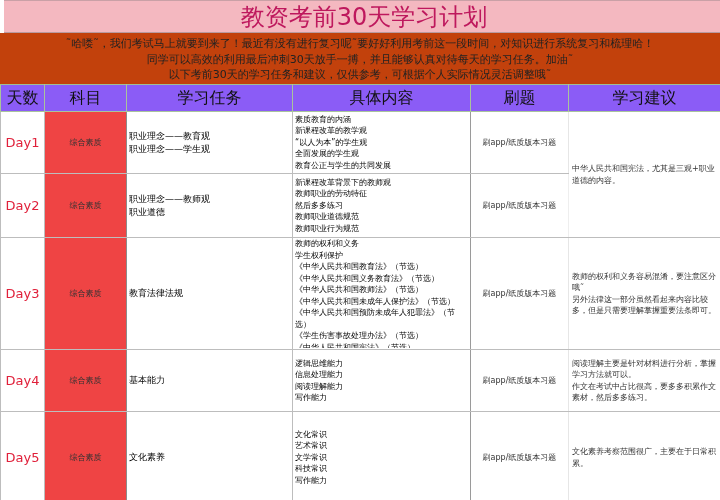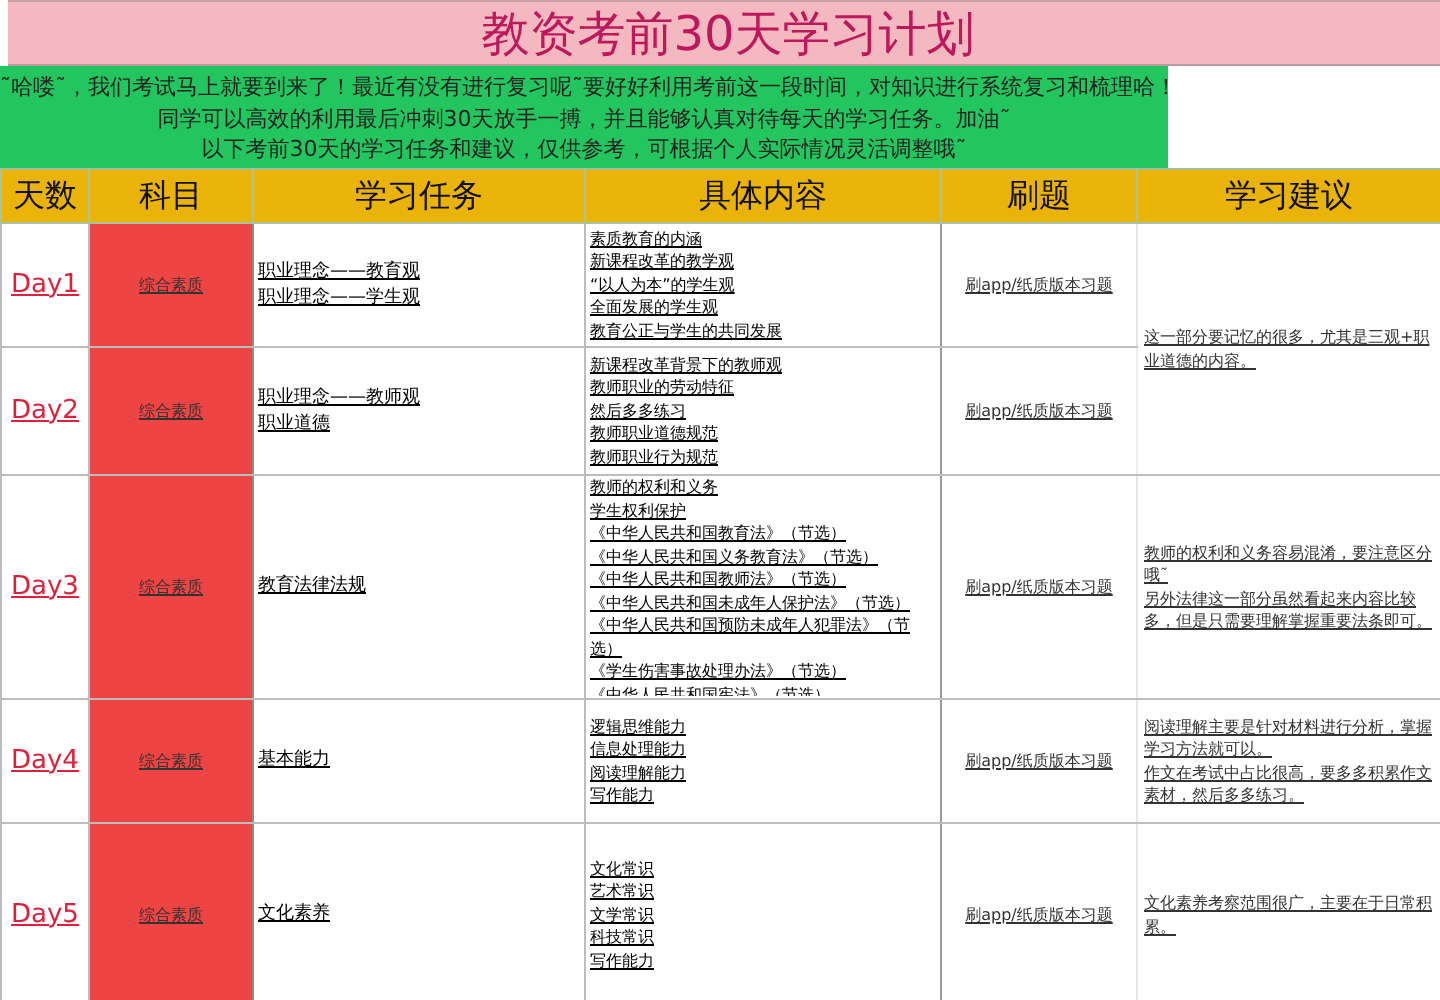--- a/index.html
+++ b/index.html
@@ -1,23 +1,23 @@
 <!DOCTYPE html>
 <html><head>
 <meta charset="utf-8">
 <style>
   html, body { margin:0; padding:0; }
   body { width:720px; height:500px; overflow:hidden; background:#ffffff; font-family:"DejaVu Sans", sans-serif; color:#000; }
   .sheet { position:relative; width:720px; height:500px; }
   .title { position:absolute; left:4px; top:0; width:720px; height:33px; background:#f4b8c0; border-top:1px solid #c9a0a6; border-bottom:1px solid #b99aa0; box-sizing:border-box; text-align:center; font-size:24px; line-height:32px; color:#be185d; }
-  .intro { position:absolute; left:0; top:33px; width:584px; height:51px; background:#22c55e; box-sizing:border-box; text-align:center; font-size:11px; line-height:15.5px; padding-top:3px; color:#222; }
+  .intro { position:absolute; left:0; top:33px; width:720px; height:51px; background:#c2410c; box-sizing:border-box; text-align:center; font-size:11px; line-height:15.5px; padding-top:3px; color:#222; }
   .intro div { white-space:nowrap; }
   table { position:absolute; left:0; top:84px; border-collapse:collapse; table-layout:fixed; width:720px; }
-  th { background:#eab308; font-weight:normal; font-size:16px; height:26px; padding:0; border:1px solid #a9c49c; border-top:1px solid #9fbf95; color:#111; }
-  td { border:1px solid #bdbdbd; padding:0 2px; vertical-align:middle; font-size:8px; line-height:11.5px;text-decoration:underline; }
+  th { background:#8b5cf6; font-weight:normal; font-size:16px; height:26px; padding:0; border:1px solid #a9c49c; border-top:1px solid #9fbf95; color:#111; }
+  td { border:1px solid #bdbdbd; padding:0 2px; vertical-align:middle; font-size:8px; line-height:11.5px; }
   td.day { color:#e0203a; text-align:center; font-size:13px; }
   td.subj { background:#ef4444; text-align:center; color:#333; border-left:1px solid #8c8c8c; border-right:1px solid #8c8c8c; }
   td.task { font-size:9px; line-height:12.5px; padding-left:2px; }
   td.content { font-size:8px; line-height:11.5px; padding-left:2px; border-left:1px solid #7a7a7a; border-right:1px solid #9a9a9a; }
   td.drill { text-align:center; color:#333; border-right:1px solid #e6e6e6; }
   td.advice { color:#333; font-size:8px; line-height:11.5px; padding-left:3px; padding-right:4px; border-left:1px solid #eeeeee; }
   .line { display:block; white-space:nowrap; }
   .wrap { display:block; }
   .clip { overflow:hidden; }
 </style>
@@ -62,21 +62,21 @@
         </td>
         <td class="content">
           <span class="line">素质教育的内涵</span>
           <span class="line">新课程改革的教学观</span>
           <span class="line">“以人为本”的学生观</span>
           <span class="line">全面发展的学生观</span>
           <span class="line">教育公正与学生的共同发展</span>
         </td>
         <td class="drill">刷app/纸质版本习题</td>
         <td class="advice" rowspan="2">
-          <span class="wrap">这一部分要记忆的很多，尤其是三观+职业道德的内容。</span>
+          <span class="wrap">中华人民共和国宪法，尤其是三观+职业道德的内容。</span>
         </td>
       </tr>
 
       <tr style="height:64px">
         <td class="day">Day2</td>
         <td class="subj">综合素质</td>
         <td class="task">
           <span class="line">职业理念——教师观</span>
           <span class="line">职业道德</span>
         </td>

